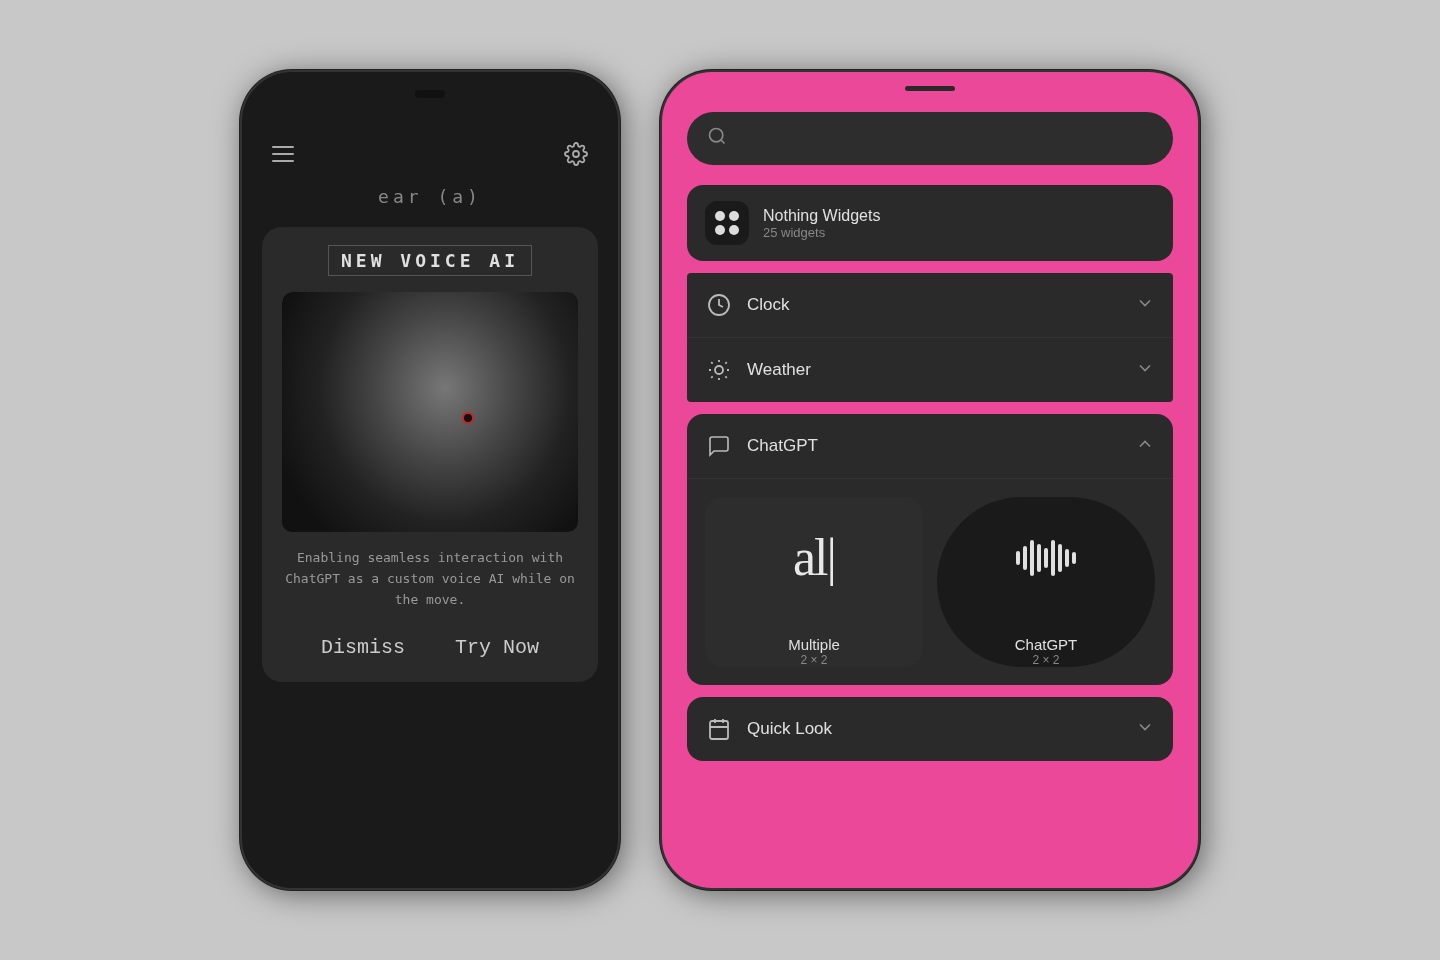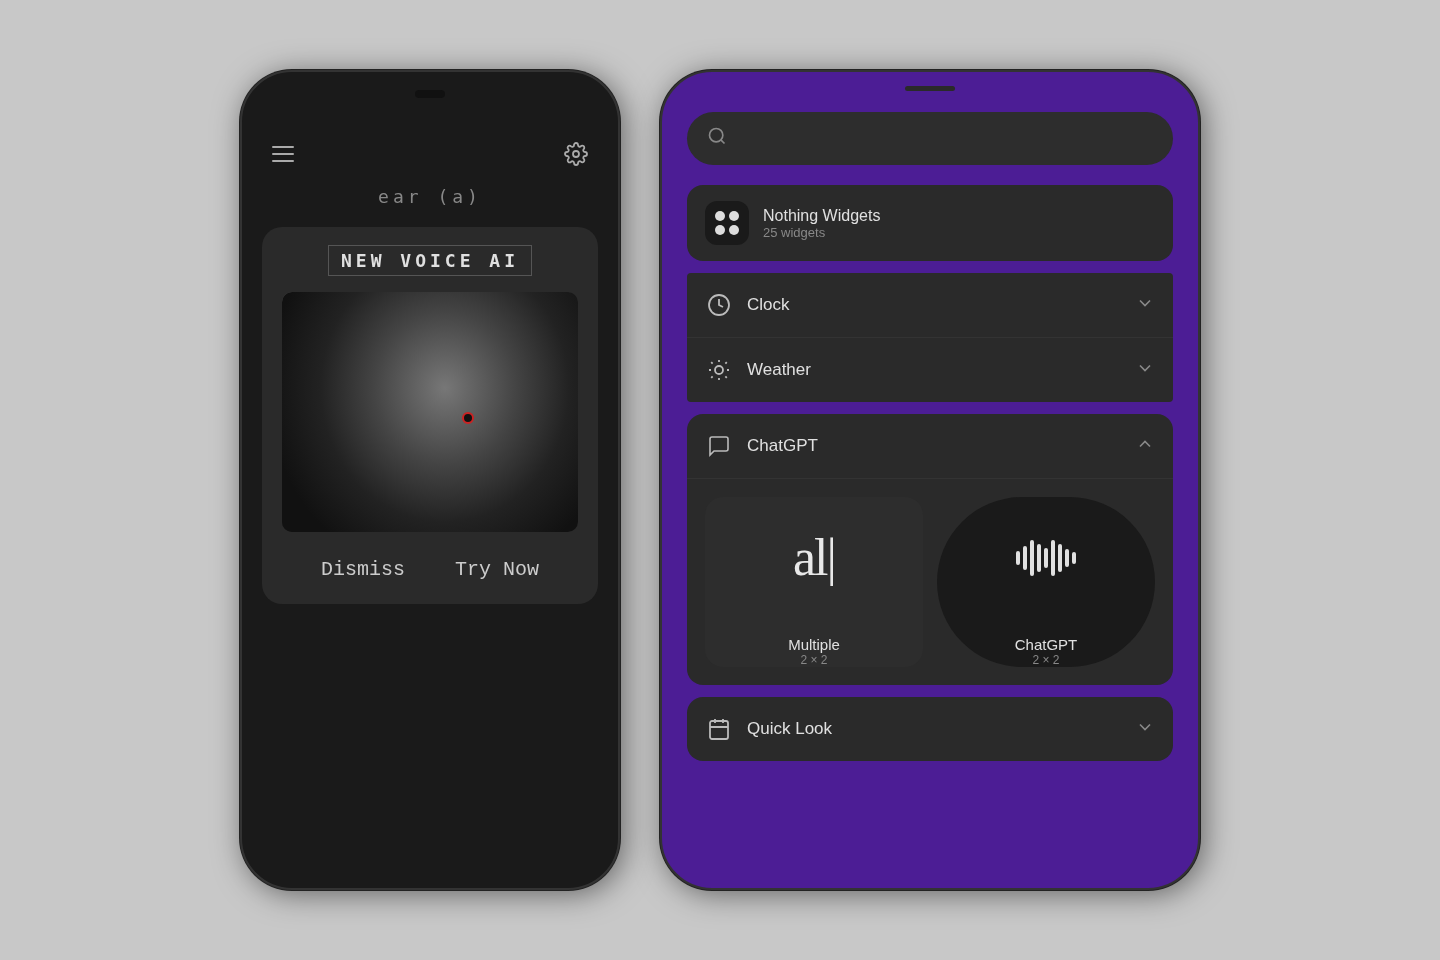--- a/index.html
+++ b/index.html
@@ -195,21 +195,21 @@
       cursor: pointer;
       background: none;
       border: none;
       padding: 5px 10px;
     }
 
     
     .phone-right {
       width: 540px;
       height: 820px;
-      background: #4c1d95;
+      background: #ec4899;
       border-radius: 52px;
       border: 2px solid #333;
       position: relative;
       display: flex;
       flex-direction: column;
       align-items: center;
       box-shadow: 0 0 0 1px #222, 4px 4px 30px rgba(0,0,0,0.5);
       overflow: hidden;
     }
 
@@ -483,20 +483,23 @@
       <div class="brand-logo">ear (a)</div>
 
       <div class="card">
         <div class="card-title">NEW VOICE AI</div>
 
         <div class="card-image">
           <div class="person-silhouette"></div>
           <div class="earphone-dot"></div>
         </div>
 
+        <div class="card-description">Enabling seamless interaction with
+ChatGPT as a custom voice AI while
+on the move.</div>
 
         <div class="card-actions">
           <button class="card-btn">Dismiss</button>
           <button class="card-btn">Try Now</button>
         </div>
       </div>
     </div>
   </div>
 
   <div class="phone-right">

